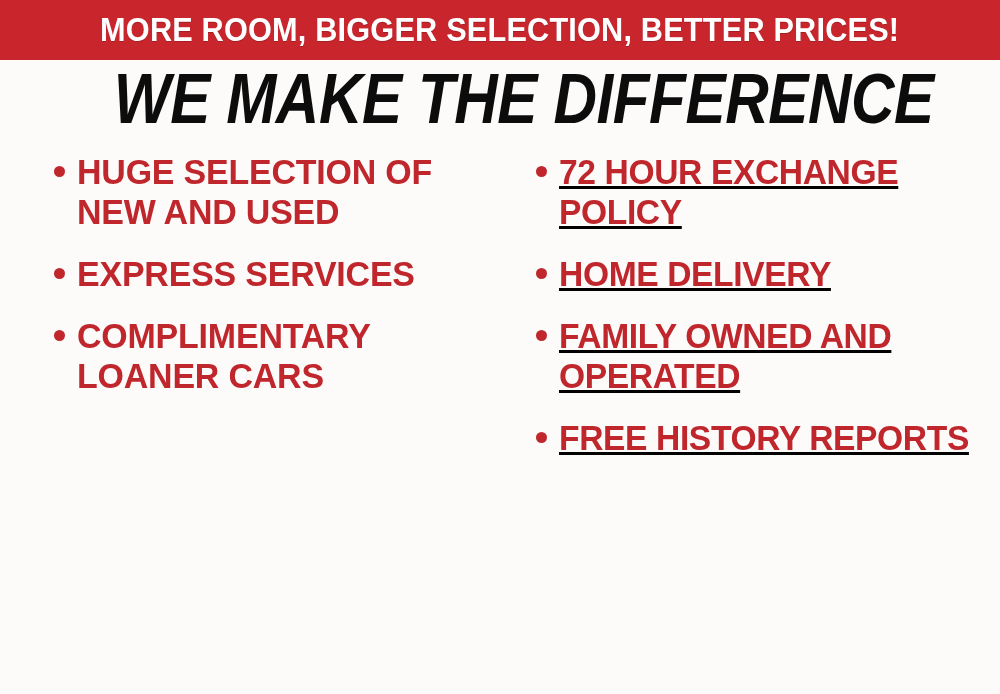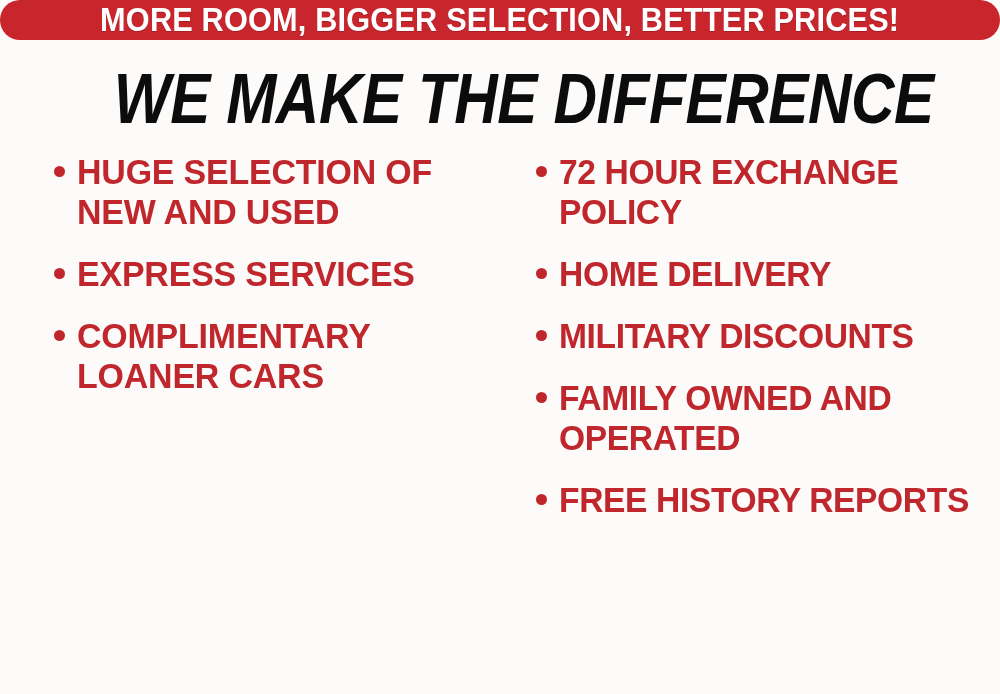--- a/index.html
+++ b/index.html
@@ -20,26 +20,25 @@
     background: #fdfbfa;
     overflow: hidden;
   }
 
   
   .banner {
     position: absolute;
     left: 0;
     top: 0;
     width: 1000px;
-    height: 40px;
+    height: 60px;
     background: #c8252d;
     display: flex;
     align-items: center;
     justify-content: center;
-    border-radius: 26px;
   }
   .banner-text {
     color: #ffffff;
     font-family: "Liberation Sans", sans-serif;
     font-weight: bold;
     font-size: 33px;
     line-height: 34px;
     letter-spacing: 0.2px;
     transform: scaleX(0.93);
     transform-origin: center center;
@@ -87,20 +86,21 @@
   .col-left {
     width: 500px;
     padding-left: 18px;
     padding-right: 4px;
     margin-left: 36px;
   }
   .col-right {
     width: 500px;
     padding-left: 18px;
     padding-right: 2px;
+    text-decoration: underline;
   }
 
   .bullet-item {
     display: flex;
     align-items: flex-start;
     margin-bottom: 22px;
   }
   .bullet-dot {
     flex: 0 0 auto;
     width: 11px;
@@ -168,24 +168,20 @@
         <span class="bullet-dot"></span>
         <span class="bullet-text">72 HOUR EXCHANGE POLICY</span>
       </div>
 
       <div class="bullet-item">
         <span class="bullet-dot"></span>
         <span class="bullet-text">HOME DELIVERY</span>
       </div>
 
 
-      <div class="bullet-item">
-        <span class="bullet-dot"></span>
-        <span class="bullet-text">MILITARY DISCOUNTS</span>
-      </div>
 
       <div class="bullet-item">
         <span class="bullet-dot"></span>
         <span class="bullet-text">FAMILY OWNED AND OPERATED</span>
       </div>
 
       <div class="bullet-item">
         <span class="bullet-dot"></span>
         <span class="bullet-text">FREE HISTORY REPORTS</span>
       </div>

